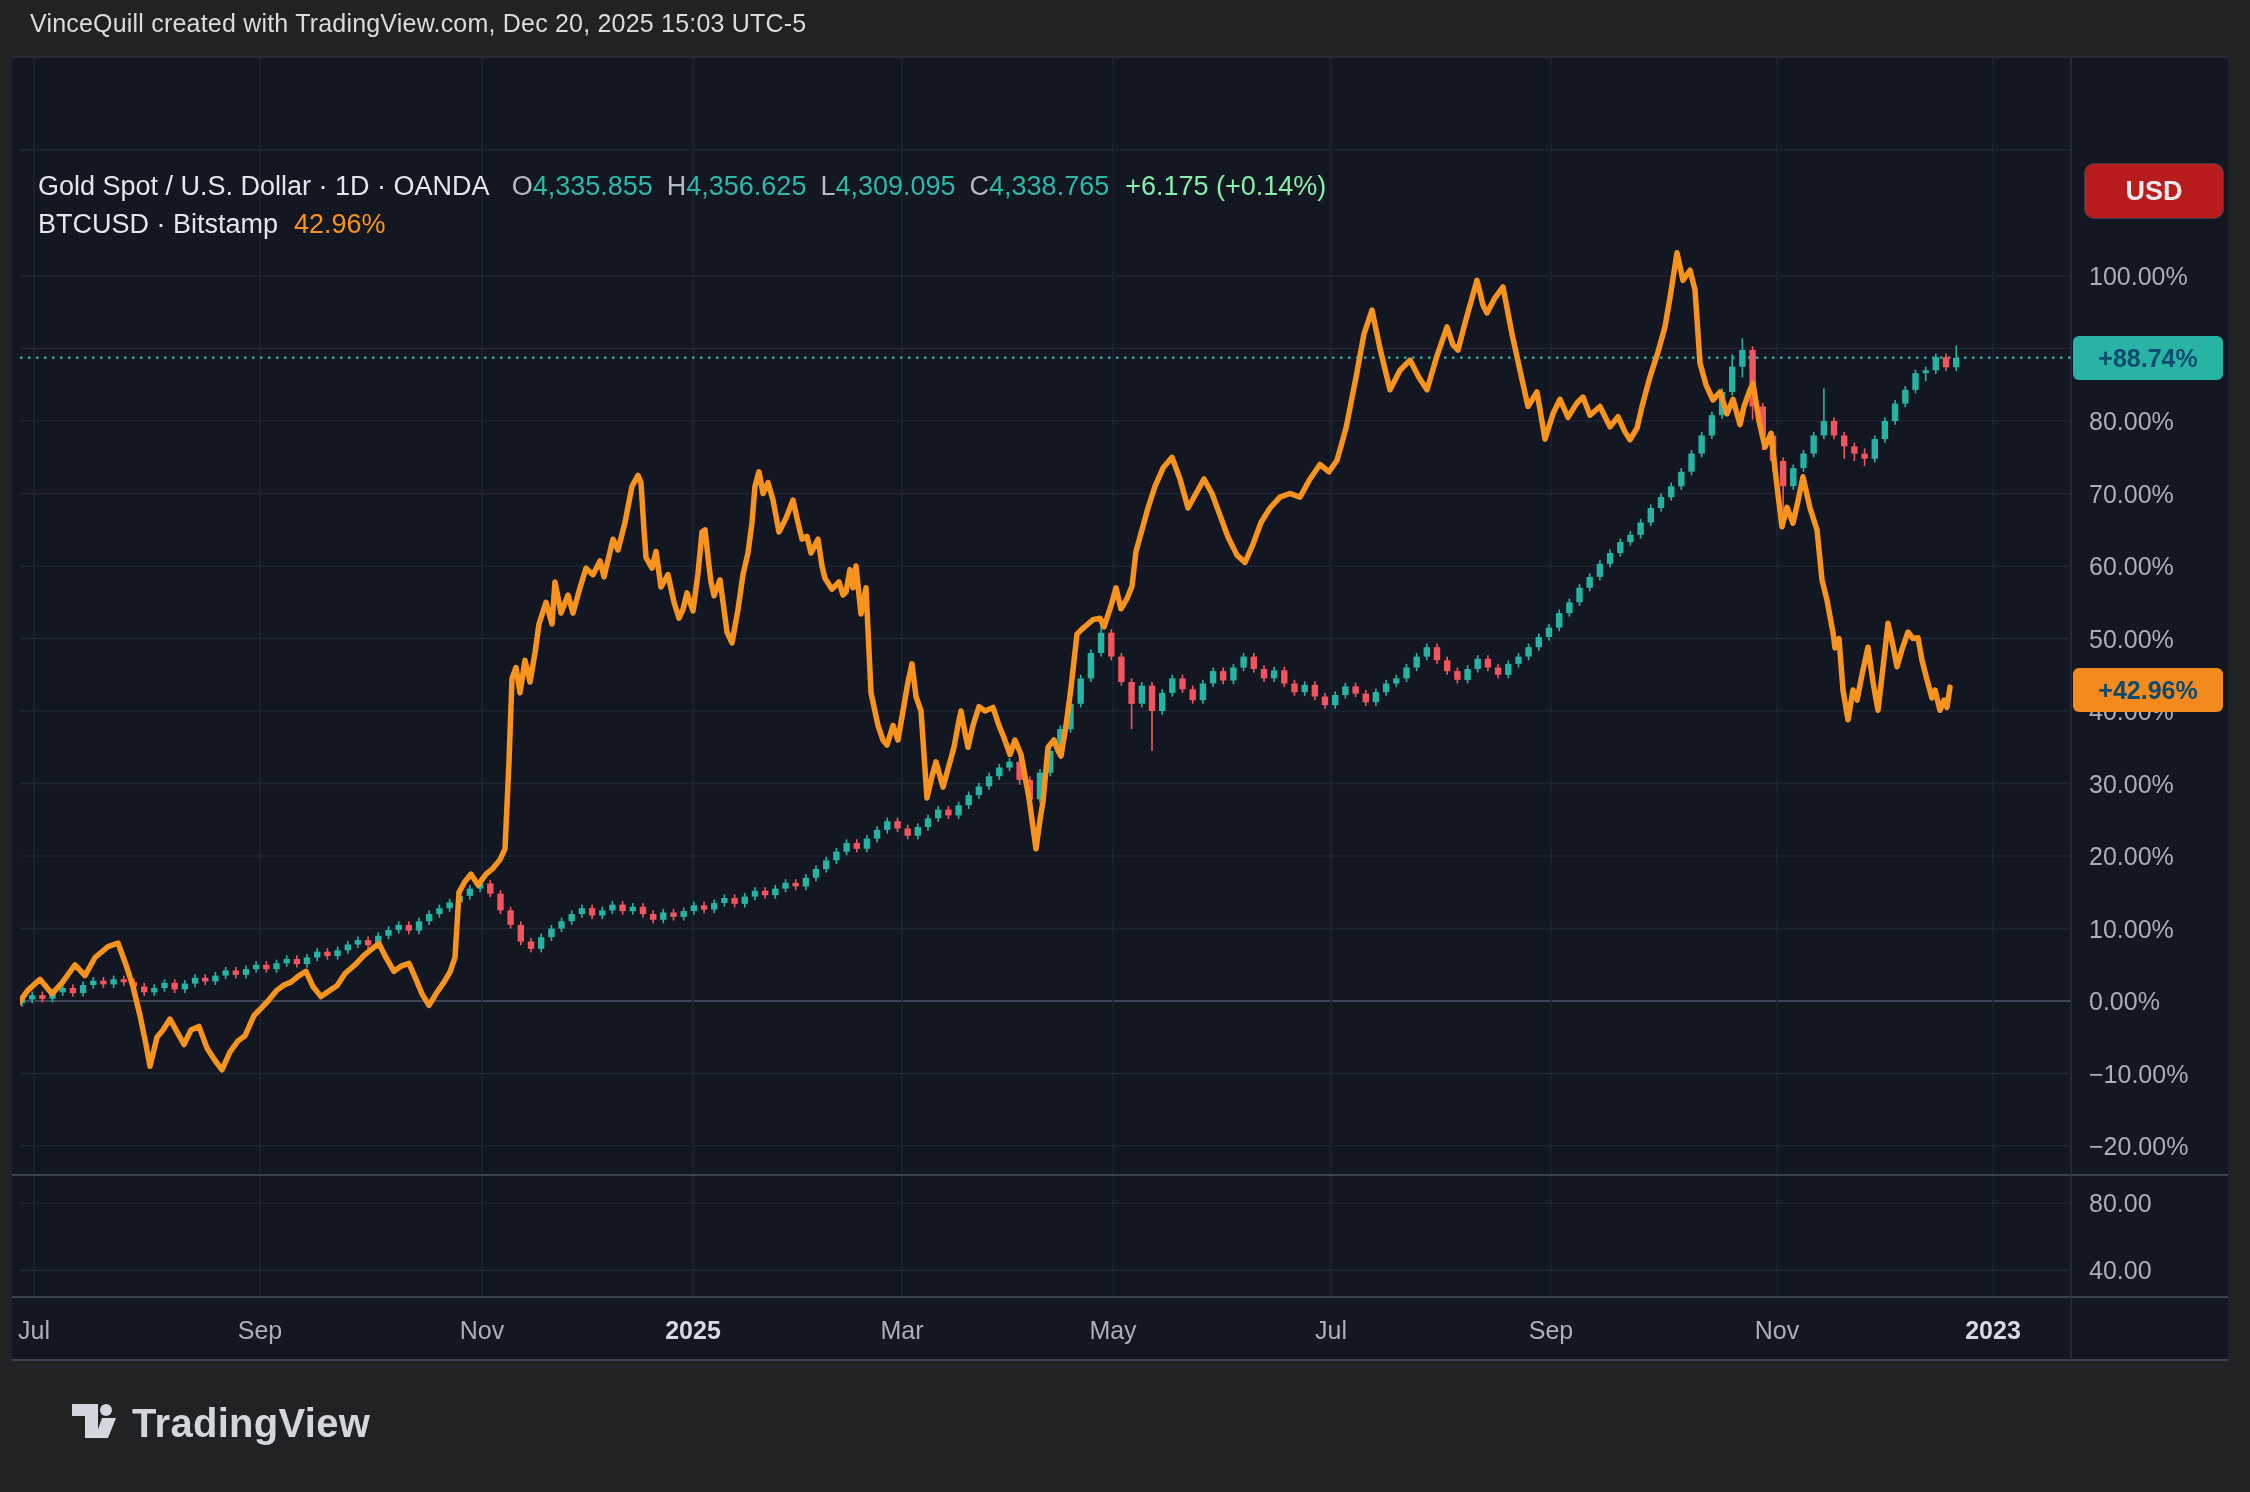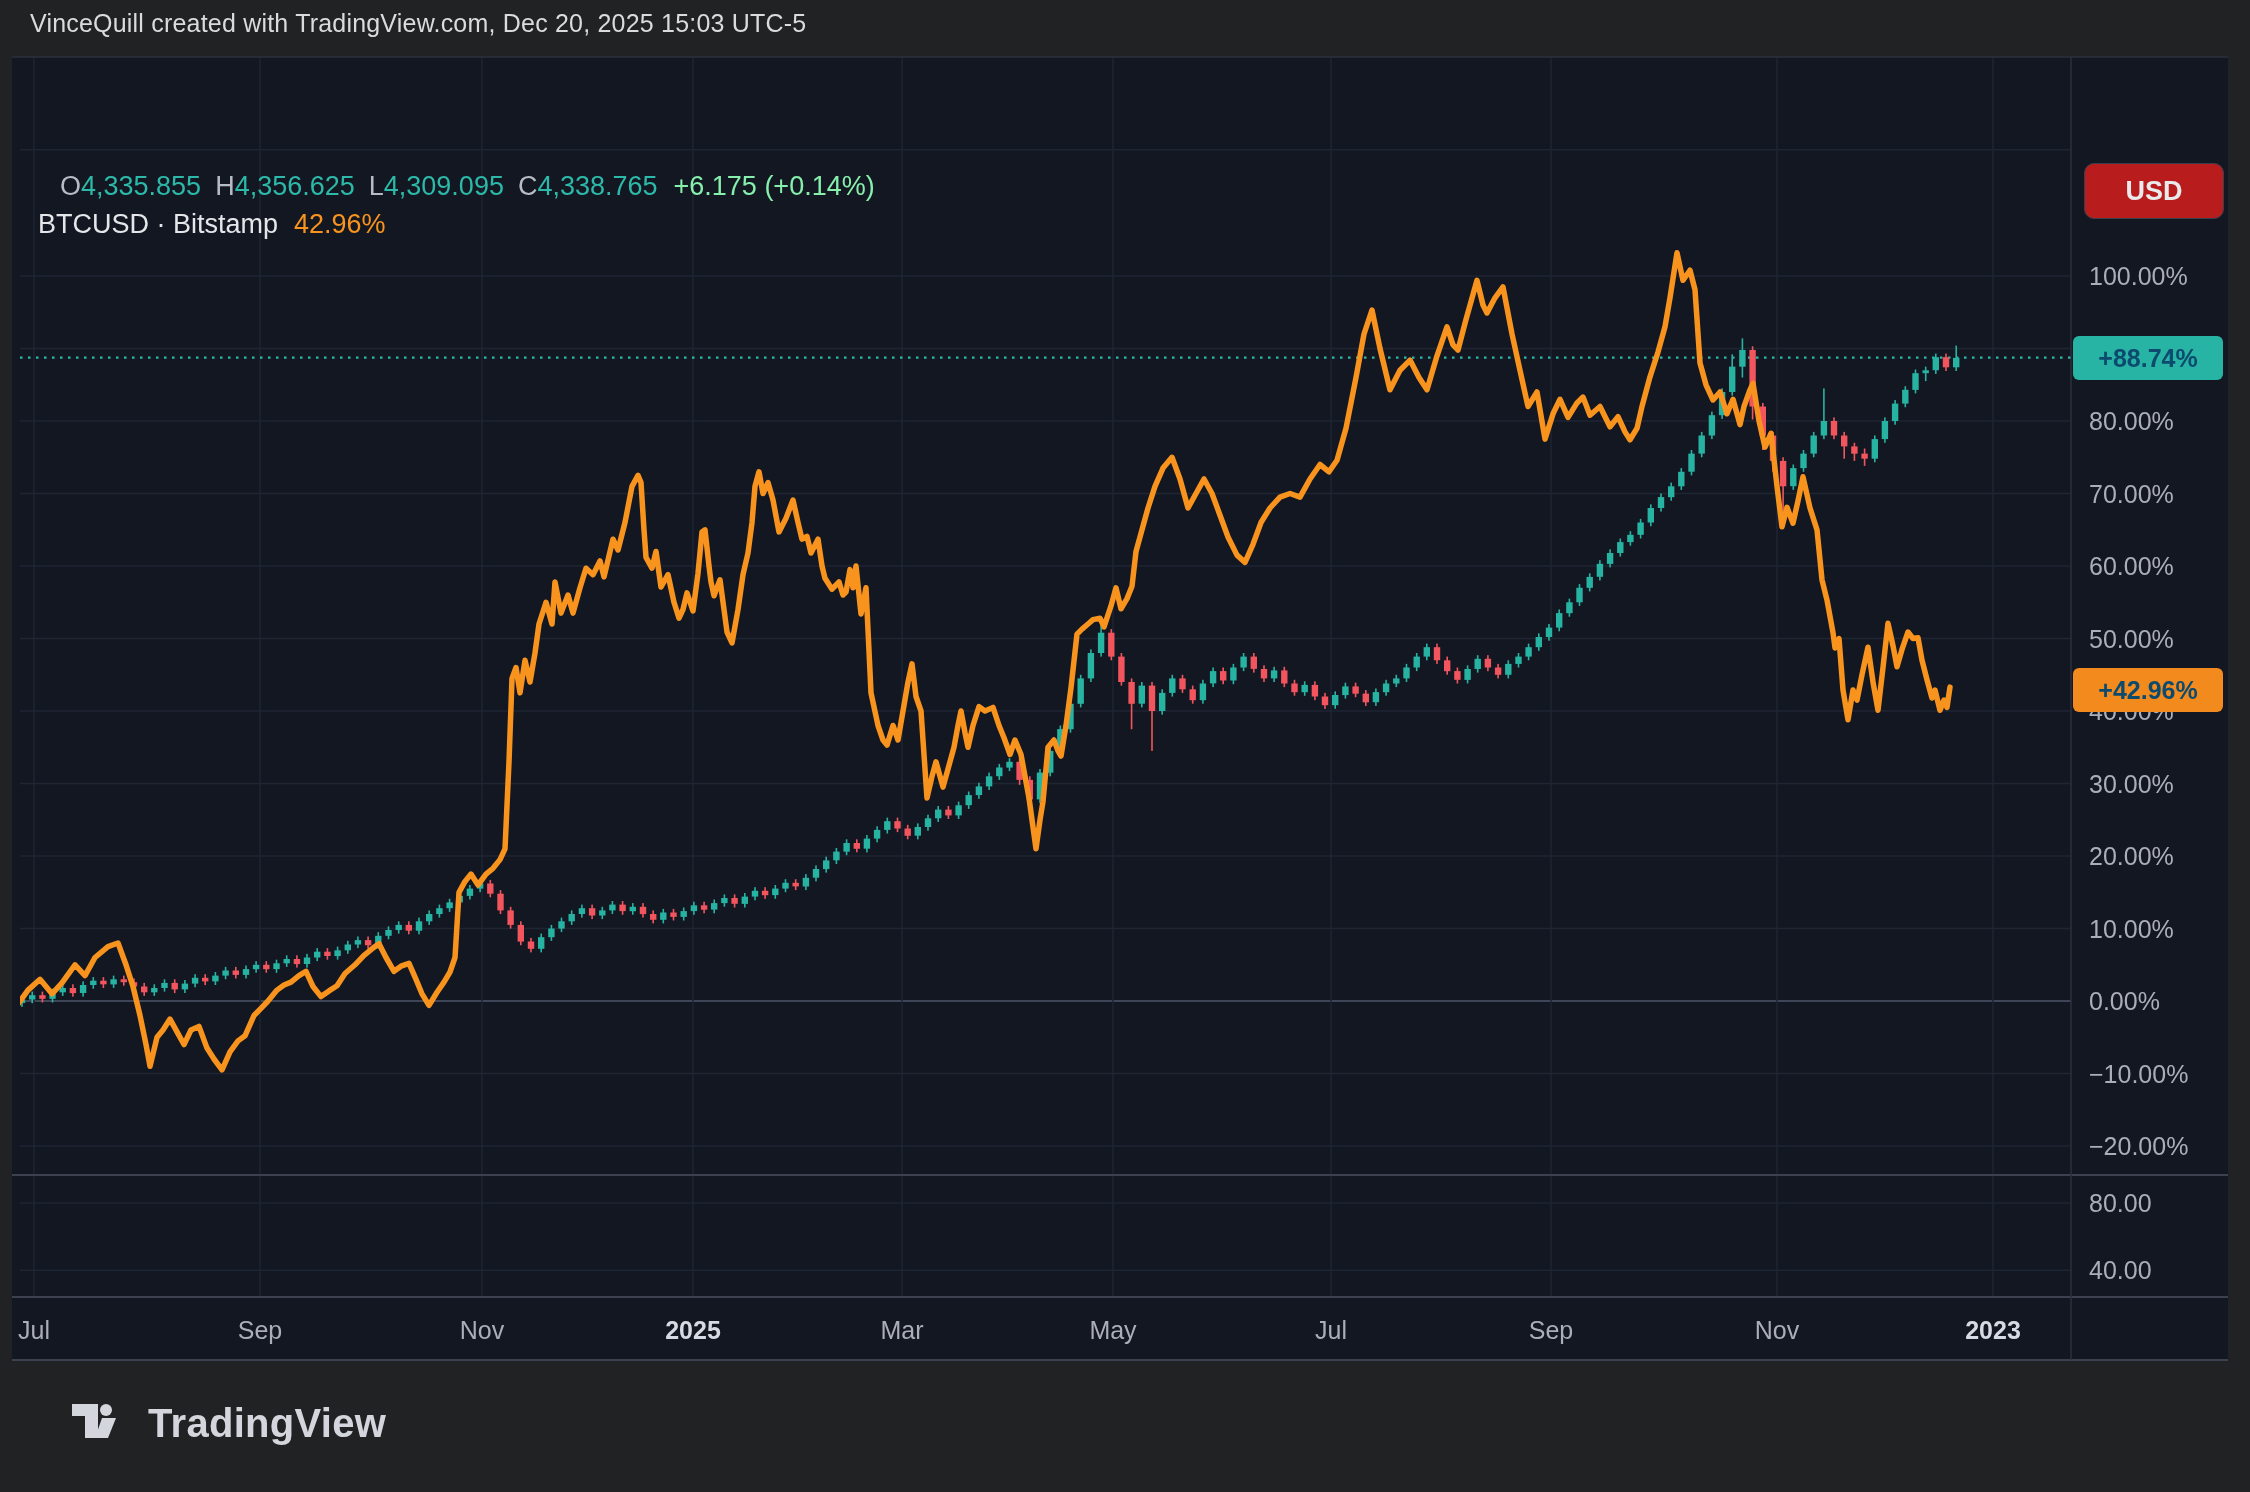--- a/index.html
+++ b/index.html
@@ -21,21 +21,21 @@
            border:1px solid #3a3f4b;border-radius:10px;color:#e9eaec;font-size:27px;font-weight:600;
            display:flex;align-items:center;justify-content:center;}
   .plabel{position:absolute;left:2089px;height:30px;line-height:30px;font-size:25px;color:#abaeb8;white-space:nowrap;}
   .tlabel{position:absolute;top:1313px;width:90px;margin-left:-45px;text-align:center;height:34px;line-height:34px;
           font-size:25px;color:#abaeb8;white-space:nowrap;}
   .tlabel.bold{color:#d7dae2;font-weight:700;}
   .badge{position:absolute;left:2073px;width:150px;height:44px;border-radius:6px;color:#0c4a6e;
          font-size:25px;font-weight:600;display:flex;align-items:center;justify-content:center;}
   .badge.gold{background:#28b4a4;}
   .badge.btc{background:#f28a1e;}
-  .footer{position:absolute;left:72px;top:1401px;display:flex;align-items:center;gap:30px;color:#d3d6dd;}
+  .footer{position:absolute;left:72px;top:1401px;display:flex;align-items:center;gap:14px;color:#d3d6dd;}
   .footer .brand{font-size:40px;font-weight:700;letter-spacing:.3px;}
   .footer svg{display:block;}
 </style>
 </head>
 <body>
 <div class="page">
 
   <div class="hdr">VinceQuill created with TradingView.com, Dec 20, 2025 15:03 UTC-5</div>
 
   <div class="chart-bg"></div>
@@ -468,20 +468,21 @@
         <rect x="1945.2" y="353.6" width="1.6" height="17.4" fill="#f2555d"></rect>
         <rect x="1942.8" y="357.2" width="6.4" height="10.1" fill="#f2555d"></rect>
         <rect x="1955.4" y="345.6" width="1.6" height="25.4" fill="#27b3a2"></rect>
         <rect x="1953.0" y="357.9" width="6.4" height="9.4" fill="#27b3a2"></rect>
       </g>
       <path d="M15 1008.3L28 990.1L40 979.3L52 993.8L62 982.9L75 964.8L85 975.6L95 957.5L108 946.6L118 943.0L126 964.8L133 986.5L140 1015.5L146 1044.5L150 1066.3L157 1037.3L163 1030.0L170 1019.1L178 1033.6L184 1044.5L191 1030.0L199 1026.4L207 1048.1L214 1059.0L222 1069.9L230 1051.8L238 1040.9L245 1035.8L254 1015.5L261 1008.3L268 1001.0L277 990.1L284 985.0L291 982.1L299 975.6L306 971.3L313 986.5L321 996.6L329 990.9L337 985.8L345 973.5L355 964.8L364 955.3L372 948.8L379 943.7L386 957.5L394 971.3L401 966.2L409 963.3L416 979.3L422 993.8L429 1005.4L437 992.3L444 982.1L450 972.0L455 957.5L459 892.3L465 881.4L471 874.1L478 885.0L486 874.1L493 868.3L500 859.6L505 848.8L509 761.8L512 678.4L516 667.5L520 692.9L525 660.3L530 682.0L535 653.0L539 624.0L546 602.3L552 624.0L555 582.0L561 613.1L568 595.0L573 613.1L580 587.8L586 568.2L593 574.7L600 560.9L604 576.9L613 539.2L618 550.0L625 522.5L632 486.3L638 475.4L641 482.6L644 529.8L646 557.3L652 568.2L656 551.5L661 587.0L668 574.7L674 602.3L679 618.2L683 609.5L687 592.8L693 611.0L698 573.3L702 531.9L705 529.8L709 566.0L711 582.0L714 595.7L720 579.8L724 609.5L727 632.0L732 642.9L738 609.5L743 574.7L748 553.0L752 522.5L755 486.3L759 471.8L763 493.5L768 482.6L773 500.0L779 531.9L786 518.2L793 500.0L798 522.5L802 539.2L807 536.3L811 553.0L818 539.2L822 566.0L825 578.3L832 589.2L839 582.0L843 595.0L846 592.1L850 569.6L853 587.8L856 566.0L861 613.9L866 587.8L871 692.9L878 725.5L883 740.0L887 745.1L893 725.5L898 740.0L903 711.0L908 682.0L912 663.9L916 696.5L921 711.0L927 798.0L932 776.3L936 761.8L940 776.3L943 787.1L948 769.0L954 747.3L958 725.5L961 711.0L965 732.8L968 747.3L973 725.5L979 706.6L985 711.0L993 707.4L999 725.5L1004 737.8L1010 754.5L1015 740.0L1021 754.5L1029 798.0L1033 827.0L1036 848.8L1040 819.8L1043 801.6L1048 747.3L1054 740.0L1058 750.9L1061 756.0L1066 725.5L1071 687.8L1077 634.1L1082 629.1L1088 624.0L1093 619.6L1100 618.2L1104 626.9L1111 605.9L1116 587.8L1121 608.8L1127 598.6L1132 586.3L1136 551.5L1142 529.8L1148 508.0L1155 486.3L1163 468.1L1172 457.3L1180 479.0L1188 508.0L1196 493.5L1204 479.0L1212 493.5L1220 515.3L1228 537.0L1237 555.1L1245 562.4L1253 544.3L1261 522.5L1270 508.0L1280 497.1L1290 493.5L1300 497.1L1310 479.0L1320 464.5L1329 471.8L1337 460.2L1346 428.3L1356 377.5L1364 334.0L1372 310.1L1380 348.5L1390 389.8L1400 370.3L1410 360.1L1419 377.5L1427 389.8L1437 355.8L1447 326.8L1453 344.9L1458 350.0L1466 319.5L1477 280.3L1483 305.0L1487 313.0L1495 297.8L1503 286.9L1512 334.0L1520 370.3L1528 406.5L1537 392.0L1545 439.1L1553 413.8L1560 399.3L1568 417.4L1577 402.9L1583 397.1L1590 415.2L1600 406.5L1610 426.8L1618 416.7L1625 431.9L1630 439.8L1637 428.3L1642 406.5L1650 376.8L1658 352.1L1665 326.8L1670 297.8L1677 252.8L1683 280.3L1690 270.2L1695 289.8L1700 363.0L1706 384.8L1713 400.0L1720 392.0L1727 413.8L1733 399.3L1740 424.6L1744 406.5L1750 389.8L1753 383.3L1759 421.0L1765 447.1L1771 433.3L1777 486.3L1782 526.8L1787 507.3L1793 523.2L1798 500.8L1803 476.8L1810 508.0L1817 529.8L1822 579.8L1827 600.1L1833 632.7L1835 647.9L1839 638.5L1843 690.0L1848 719.7L1853 690.0L1857 700.1L1862 674.8L1868 647.2L1873 682.0L1878 710.3L1883 667.5L1888 623.3L1893 645.8L1897 666.8L1902 649.4L1908 632.0L1913 638.5L1918 637.8L1922 660.3L1927 679.8L1932 698.0L1935 690.0L1940 710.3L1944 700.1L1947 707.4L1950 687.1" fill="none" stroke="#f8941e" stroke-width="5.5" stroke-linejoin="round" stroke-linecap="round" clip-path="url(#paneClip)"></path>
     </svg>
 
   <div class="legend">
     <div class="row">
+      <span class="t">Gold Spot / U.S. Dollar · 1D · OANDA</span>
       <span class="lbl first">O</span>
       <span class="val">4,335.855</span>
       <span class="lbl">H</span>
       <span class="val">4,356.625</span>
       <span class="lbl">L</span>
       <span class="val">4,309.095</span>
       <span class="lbl">C</span>
       <span class="val">4,338.765</span>
       <span class="chg">+6.175 (+0.14%)</span>
     </div>

